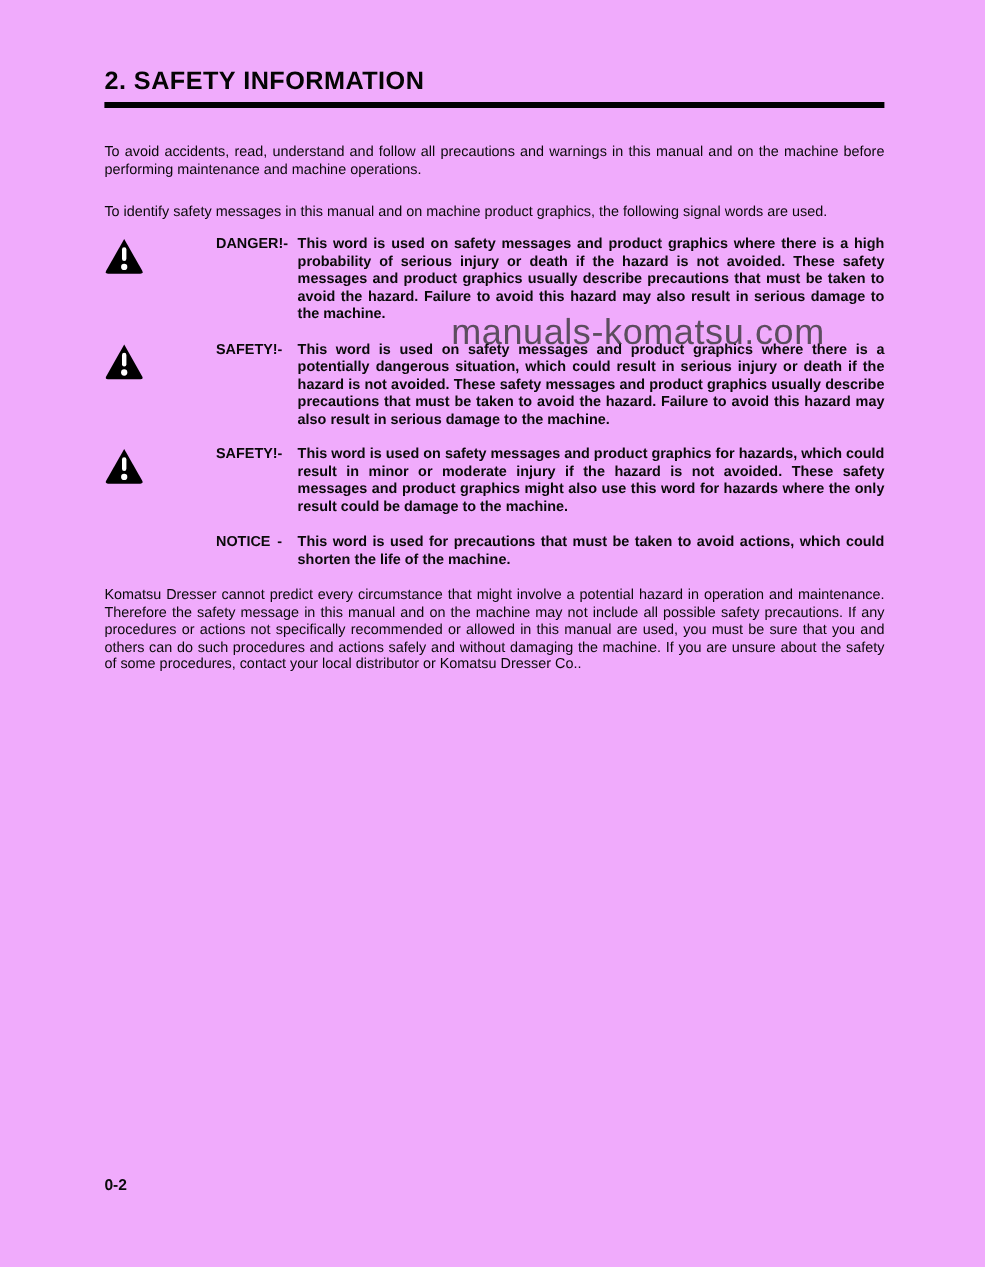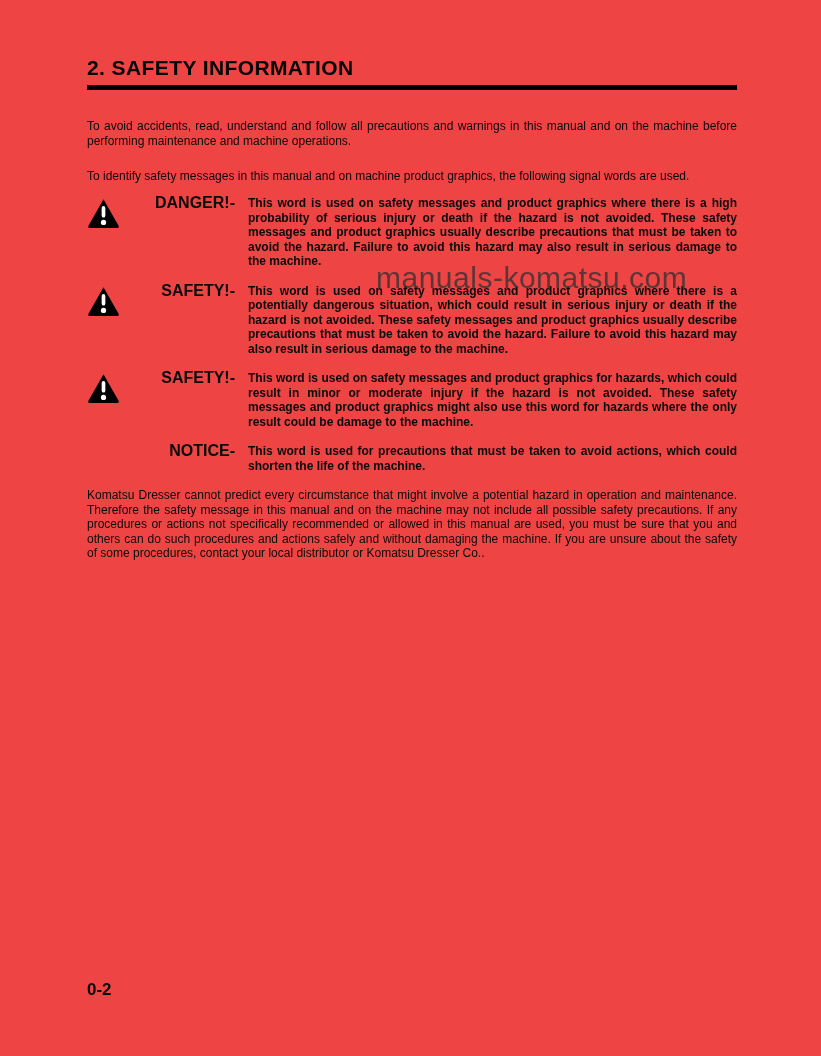--- a/index.html
+++ b/index.html
@@ -4,21 +4,21 @@
 <style>
   html, body {
     margin: 0;
     padding: 0;
     background: #e8e8e8;
   }
   .page {
     position: relative;
     width: 821px;
     height: 1056px;
-    background: #ef4444;
+    background: #f0abfc;
     color: #0a0a0a;
     font-family: "Liberation Sans", sans-serif;
     overflow: hidden;
   }
   .content {
     position: absolute;
     left: 87px;
     top: 56px;
     width: 650px;
   }
@@ -54,25 +54,25 @@
   }
   .icon-cell {
     width: 68px;
     flex: none;
     padding-top: 2px;
   }
   .label-cell {
     width: 93px;
     flex: none;
     display: flex;
-    justify-content: flex-end;
+    justify-content: space-between;
     padding-right: 13px;
     box-sizing: border-box;
     font-weight: bold;
-    font-size: 16px;
+    font-size: 12px;
     line-height: 14.5px;
     padding-left: 25px;
   }
   .text-cell {
     flex: 1;
     font-weight: bold;
     font-size: 12px;
     line-height: 14.5px;
     text-align: justify;
   }
@@ -94,21 +94,21 @@
     font-size: 30px;
     letter-spacing: 0.5px;
     color: rgba(50, 50, 50, 0.78);
     white-space: nowrap;
     pointer-events: none;
   }
   .page-number {
     position: absolute;
     left: 87px;
     top: 980px;
-    font-size: 17px;
+    font-size: 13px;
     font-weight: bold;
   }
   .alert-svg {
     display: block;
   }
 </style>
 </head>
 <body>
 
 <div class="page">

